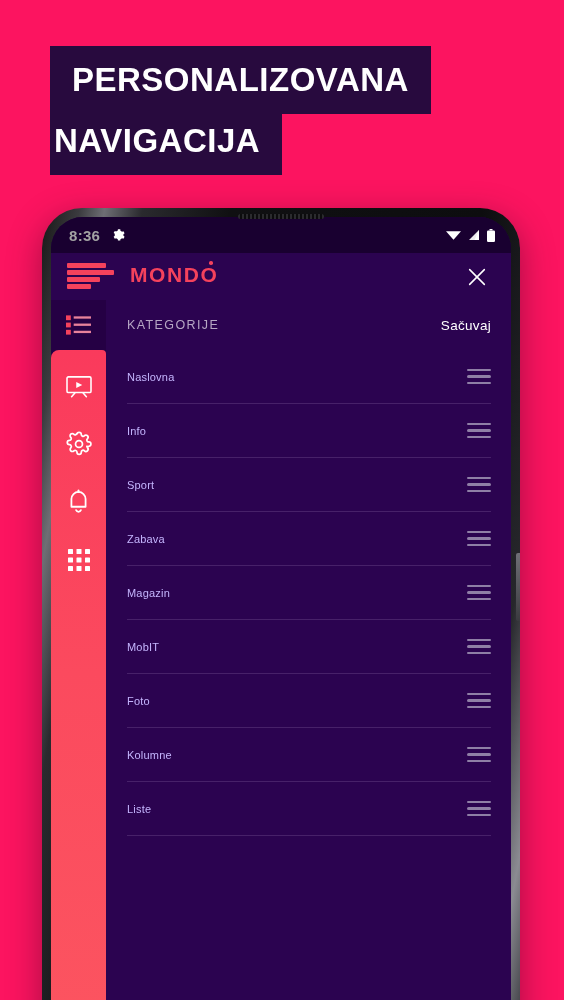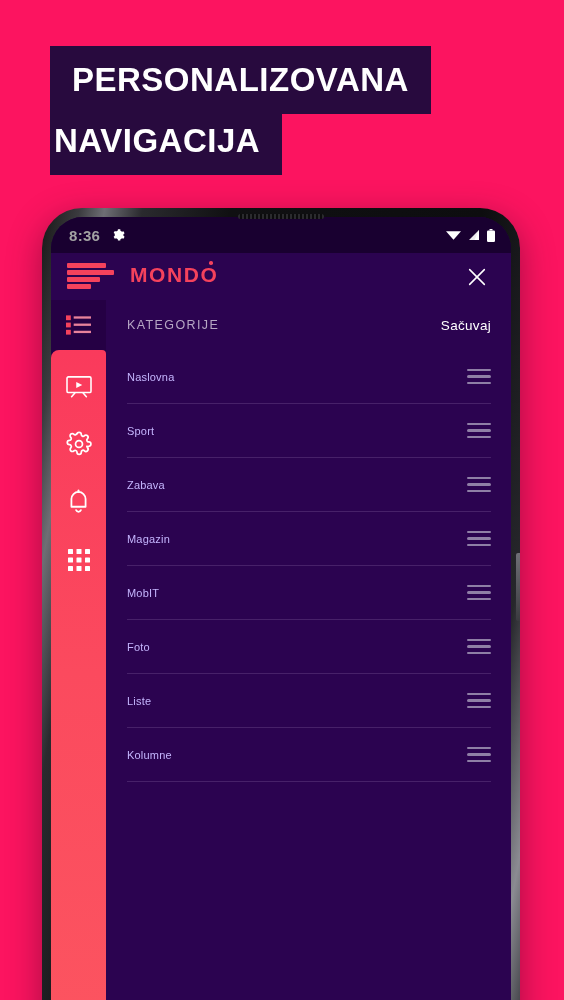--- a/index.html
+++ b/index.html
@@ -384,20 +384,28 @@
         <div class="cat-list" id="cat-list">
             <div class="cat-row">
               <div class="cat-label">Naslovna</div>
               <div class="drag-handle">
                 <span></span>
                 <span></span>
                 <span></span>
               </div>
             </div>
             <div class="cat-row">
+              <div class="cat-label">Info</div>
+              <div class="drag-handle">
+                <span></span>
+                <span></span>
+                <span></span>
+              </div>
+            </div>
+            <div class="cat-row">
               <div class="cat-label">Sport</div>
               <div class="drag-handle">
                 <span></span>
                 <span></span>
                 <span></span>
               </div>
             </div>
             <div class="cat-row">
               <div class="cat-label">Zabava</div>
               <div class="drag-handle">
@@ -424,29 +432,29 @@
             </div>
             <div class="cat-row">
               <div class="cat-label">Foto</div>
               <div class="drag-handle">
                 <span></span>
                 <span></span>
                 <span></span>
               </div>
             </div>
             <div class="cat-row">
+              <div class="cat-label">Kolumne</div>
+              <div class="drag-handle">
+                <span></span>
+                <span></span>
+                <span></span>
+              </div>
+            </div>
+            <div class="cat-row">
               <div class="cat-label">Liste</div>
-              <div class="drag-handle">
-                <span></span>
-                <span></span>
-                <span></span>
-              </div>
-            </div>
-            <div class="cat-row">
-              <div class="cat-label">Kolumne</div>
               <div class="drag-handle">
                 <span></span>
                 <span></span>
                 <span></span>
               </div>
             </div>
           </div>
       </div>
 
     </div>

